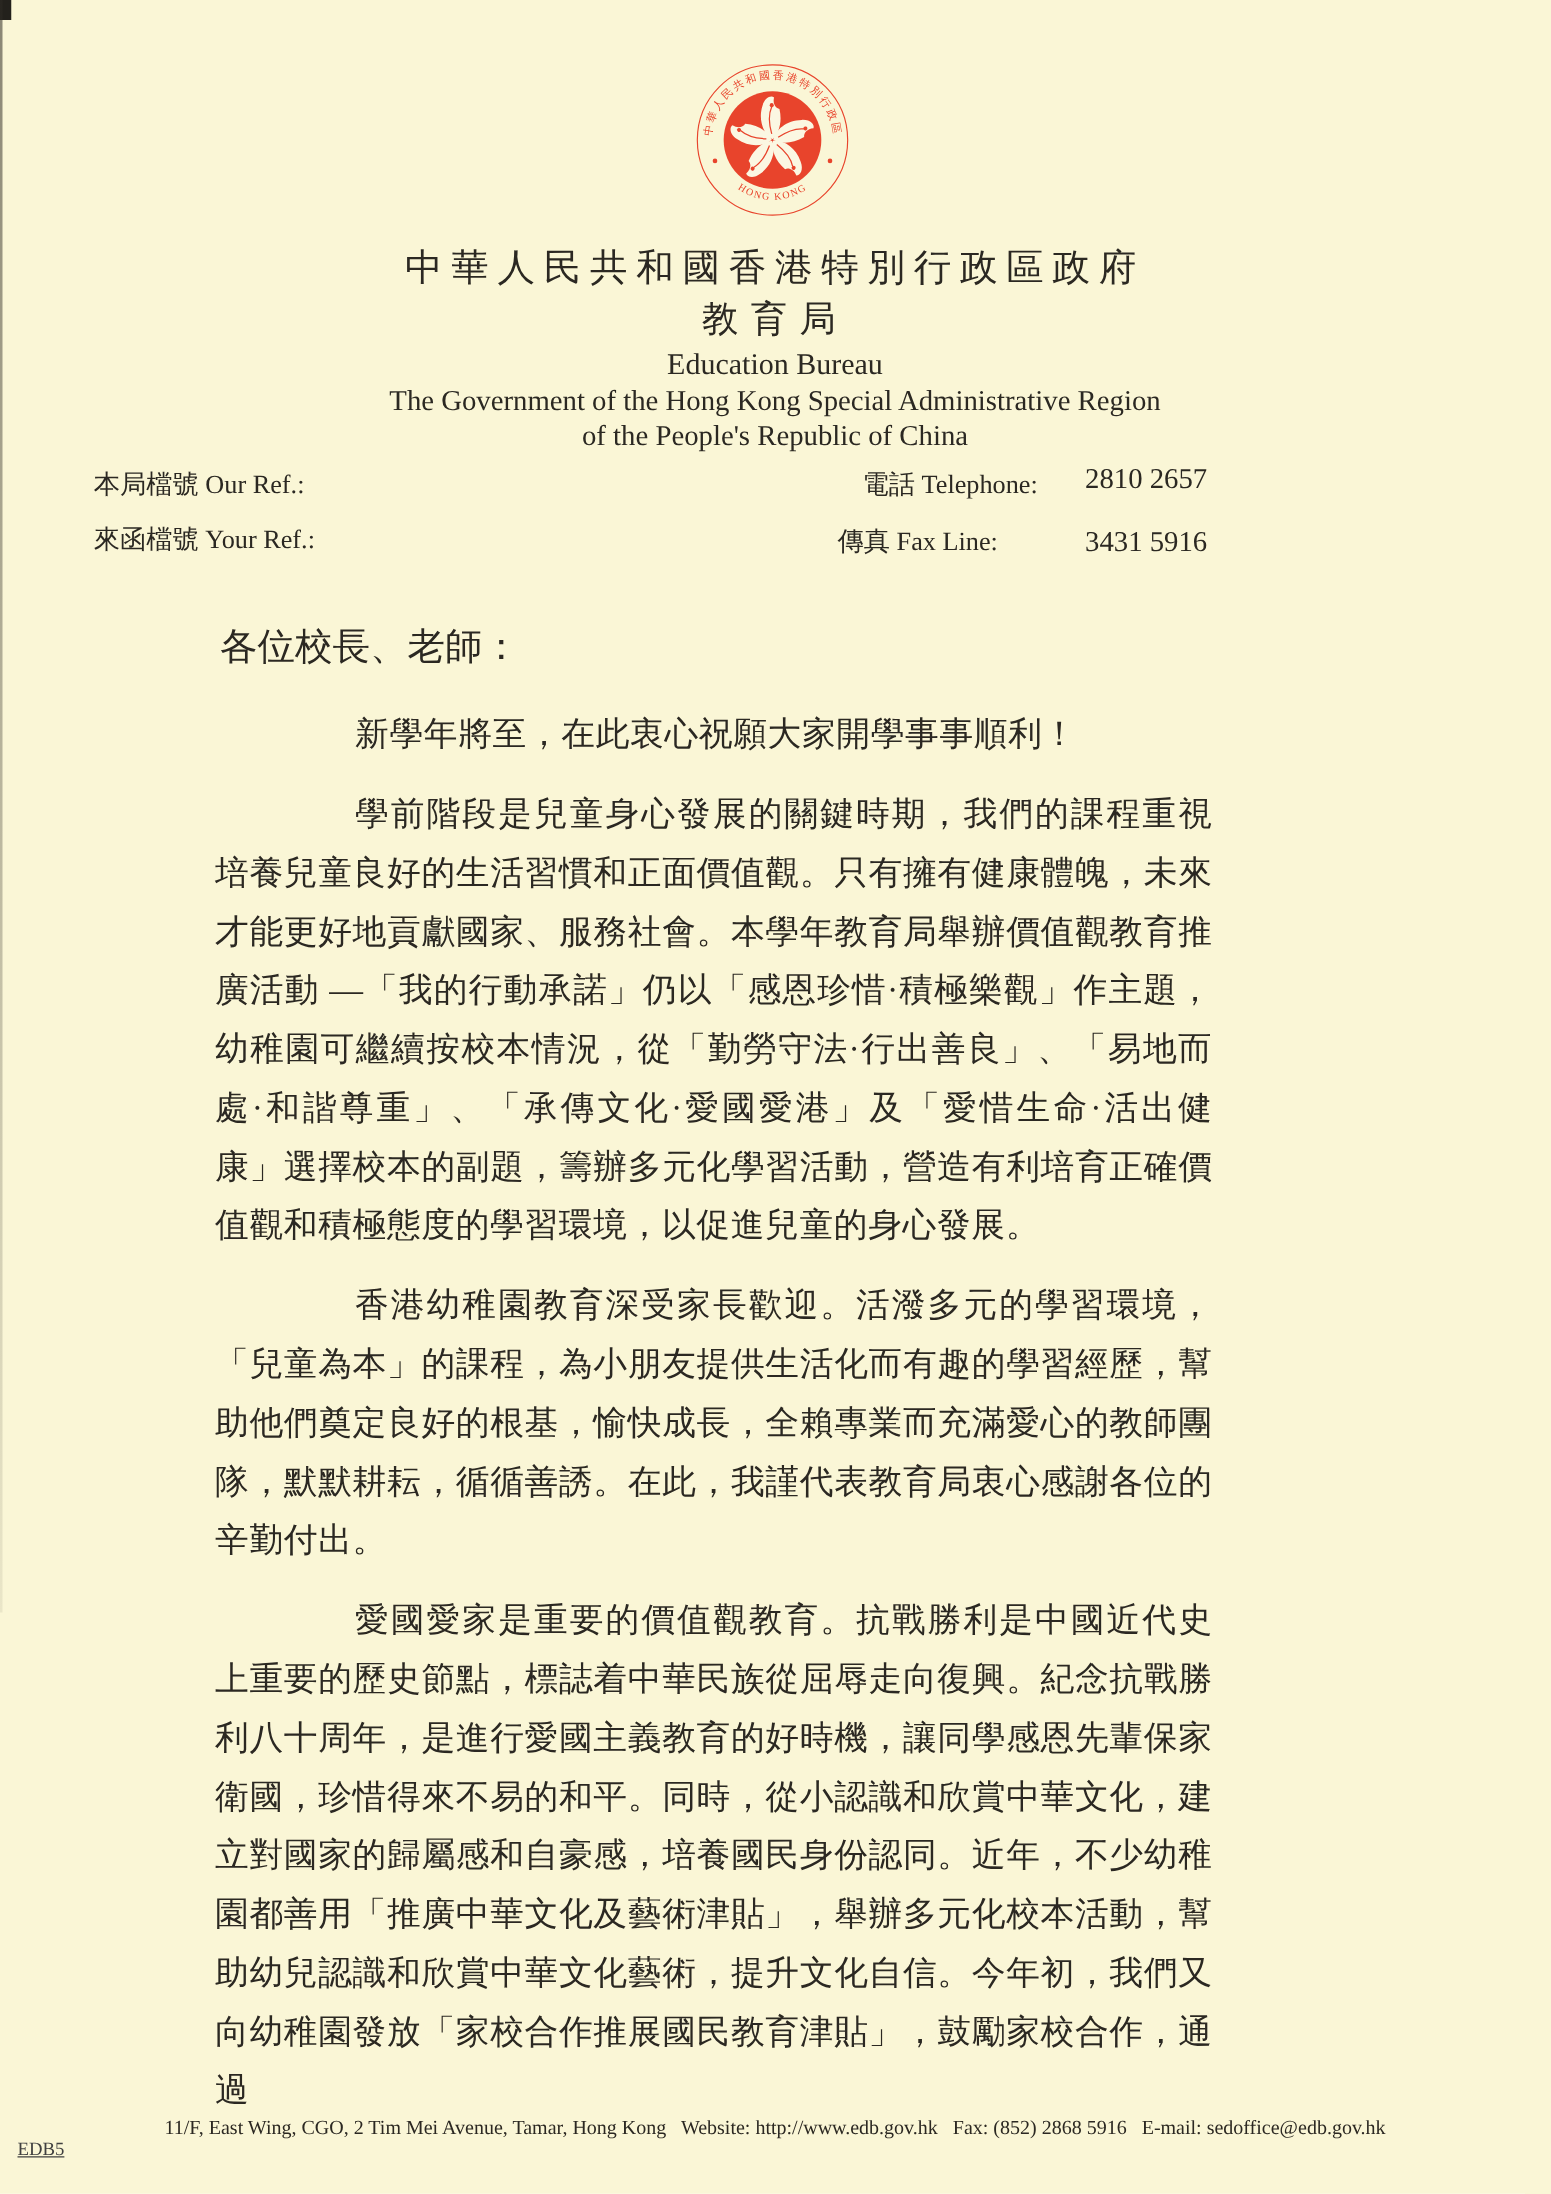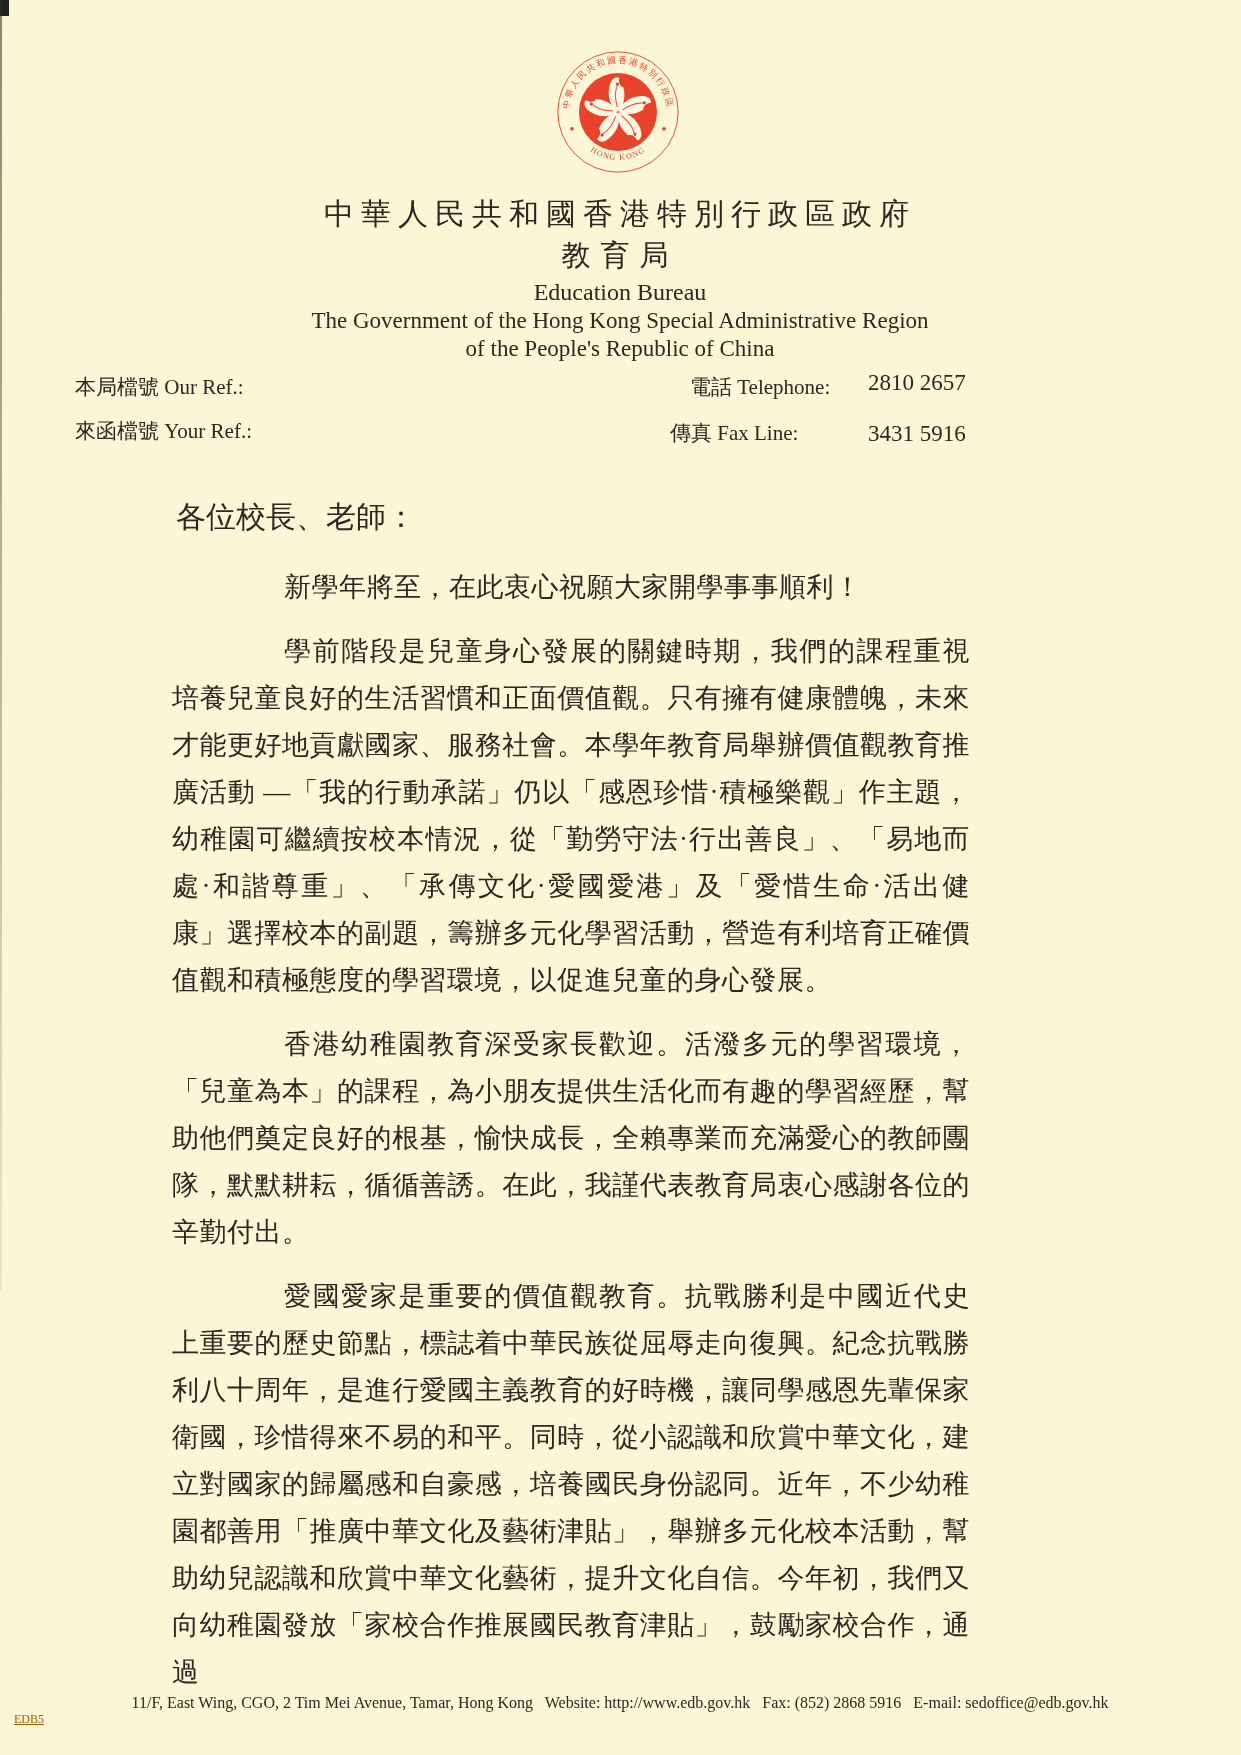--- a/index.html
+++ b/index.html
@@ -46,21 +46,21 @@
     position: absolute; left: 172px; top: 564px; width: 798px;
     font-size: 27px; line-height: 47px; letter-spacing: 0.5px;
     text-align: justify; text-justify: inter-character;
   }
   .body-text p { margin: 0 0 17px 0; text-indent: 112px; }
   .body-text p.opening { text-align: left; }
   
   .footer-line { position: absolute; left: 2px; width: 1236px; text-align: center; font-size: 16px; white-space: pre; }
   .footer-cn { top: 1670px; }
   .footer-en { top: 1694px; }
-  .form-code { position: absolute; left: 14px; top: 1712px; font-size: 12px; color: #a16207; text-decoration: underline; }
+  .form-code { position: absolute; left: 14px; top: 1712px; font-size: 15px; color: #404040; text-decoration: underline; }
 </style>
 </head>
 <body>
 
 <div class="page">
 
   <div class="corner-mark"></div>
   <div class="edge-line"></div>
 
   <svg class="emblem" viewBox="0 0 200 200">

